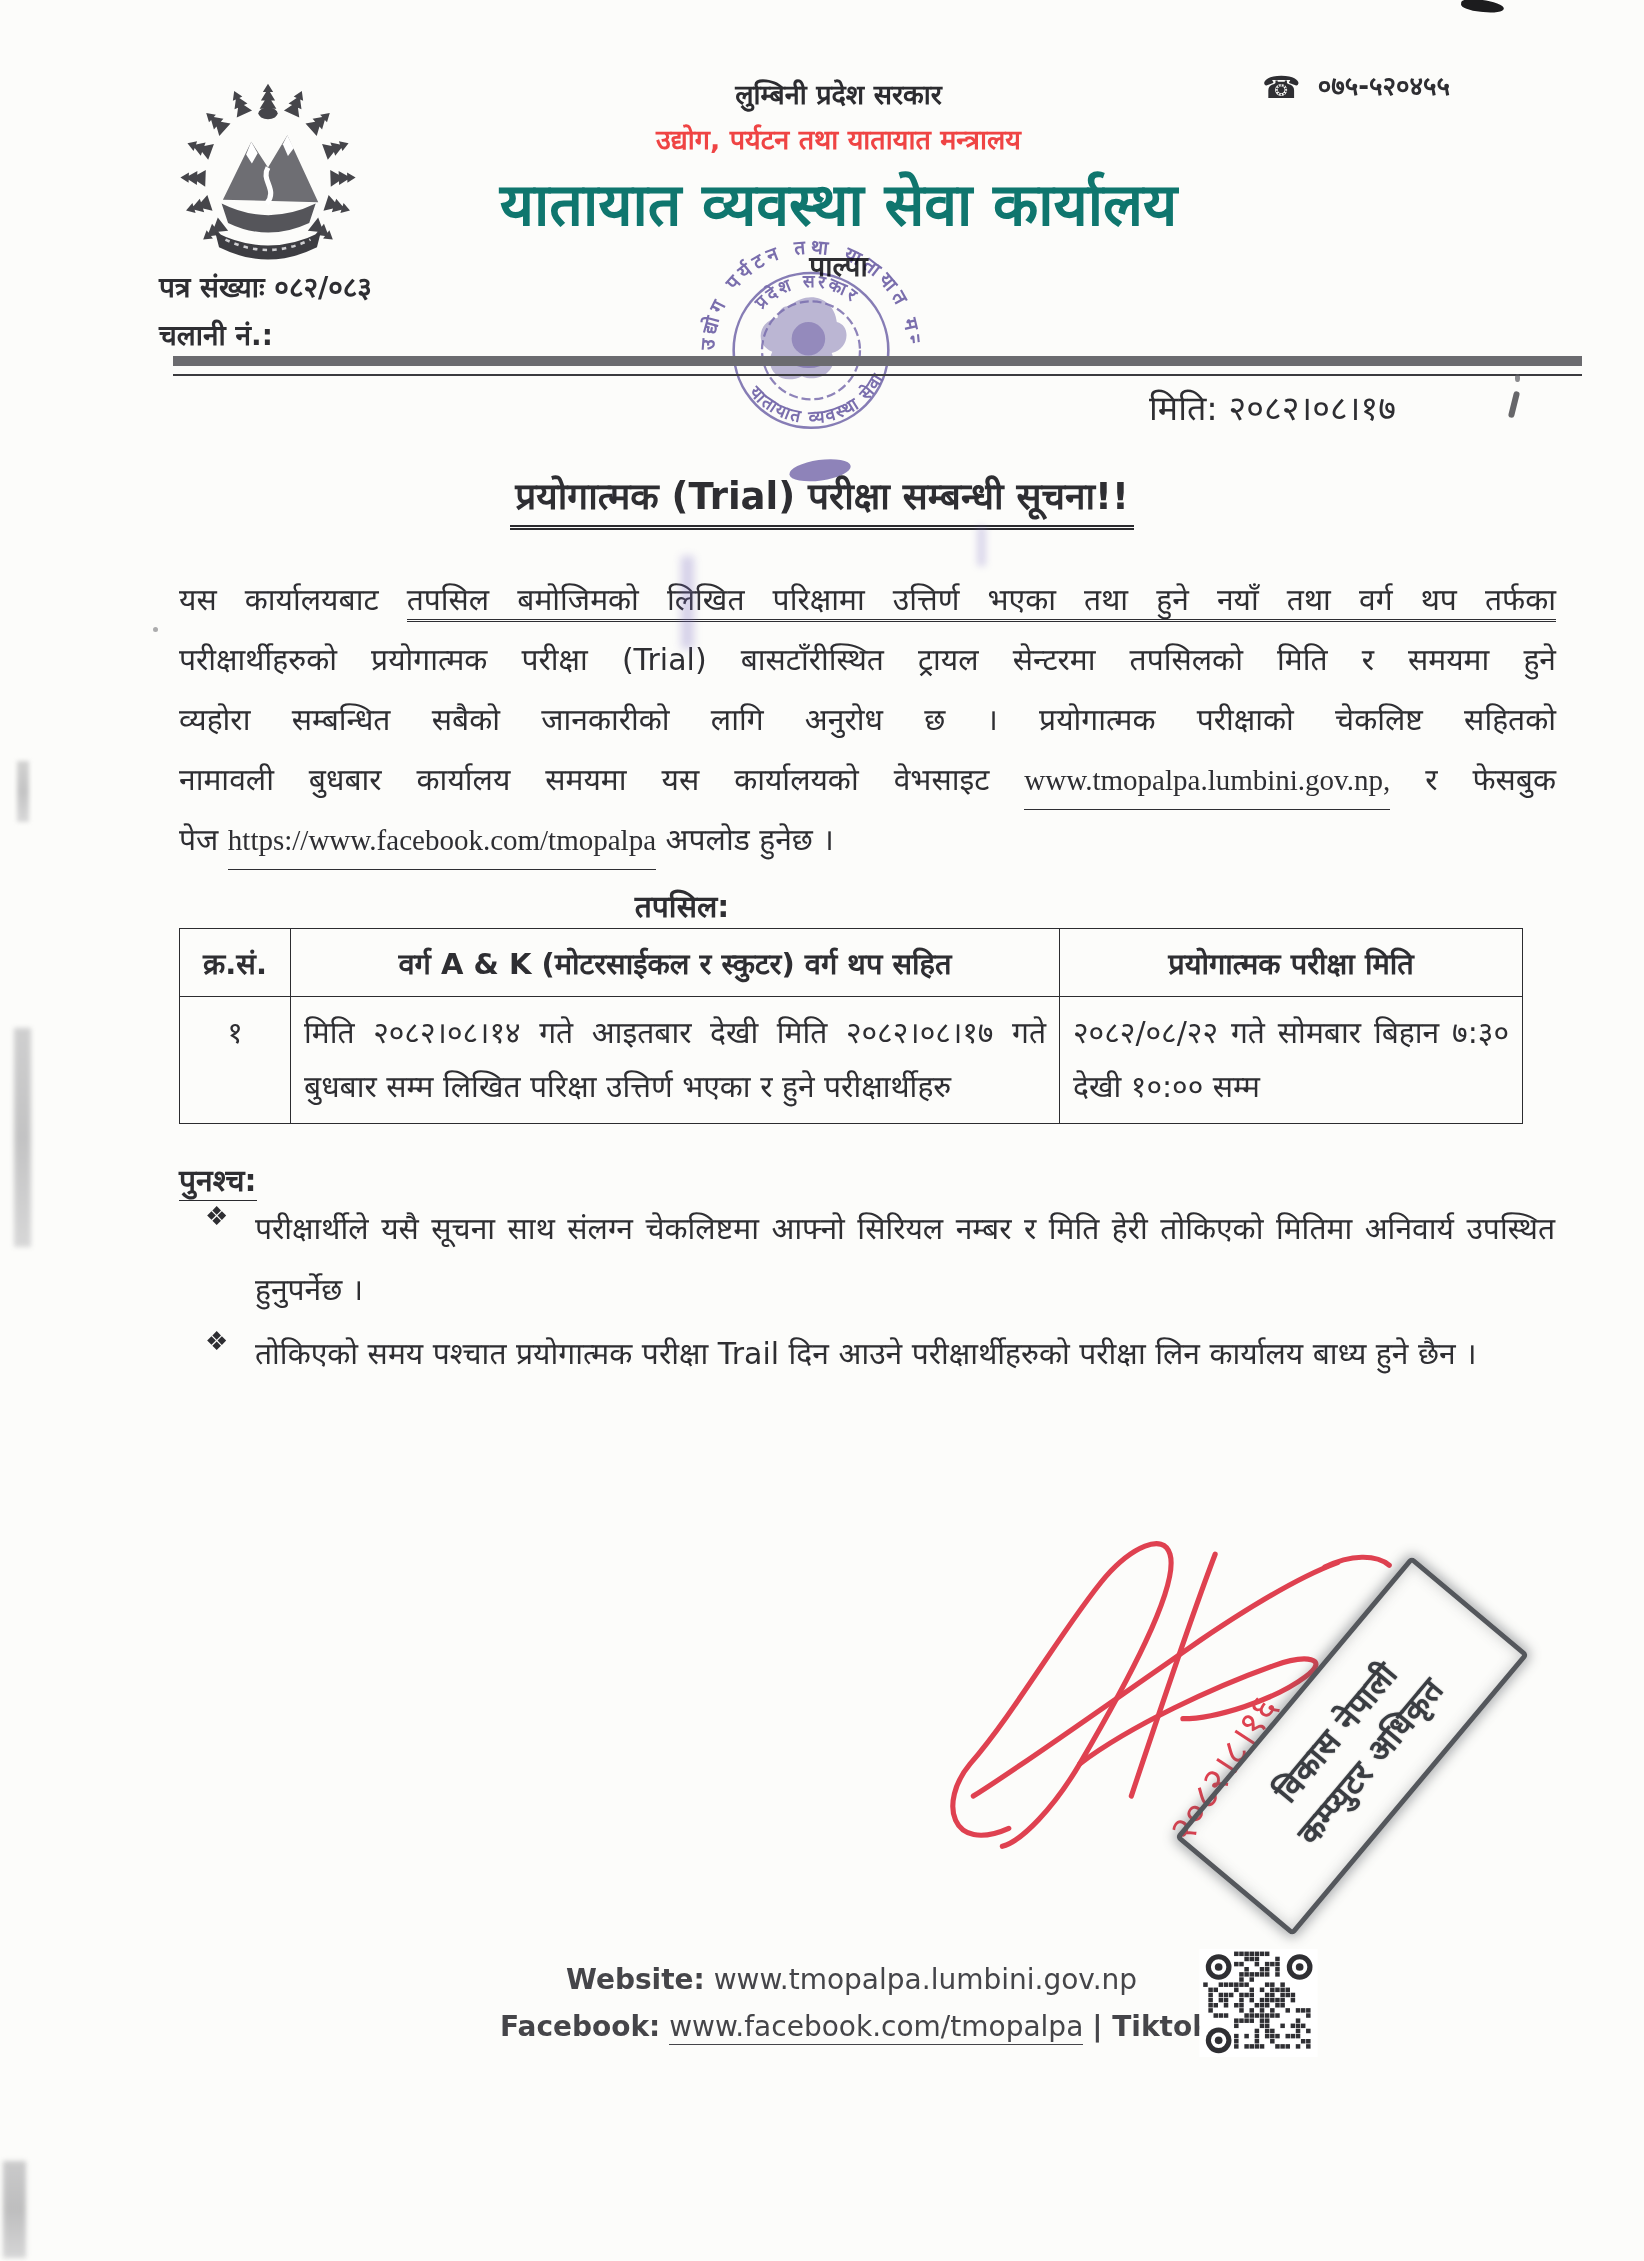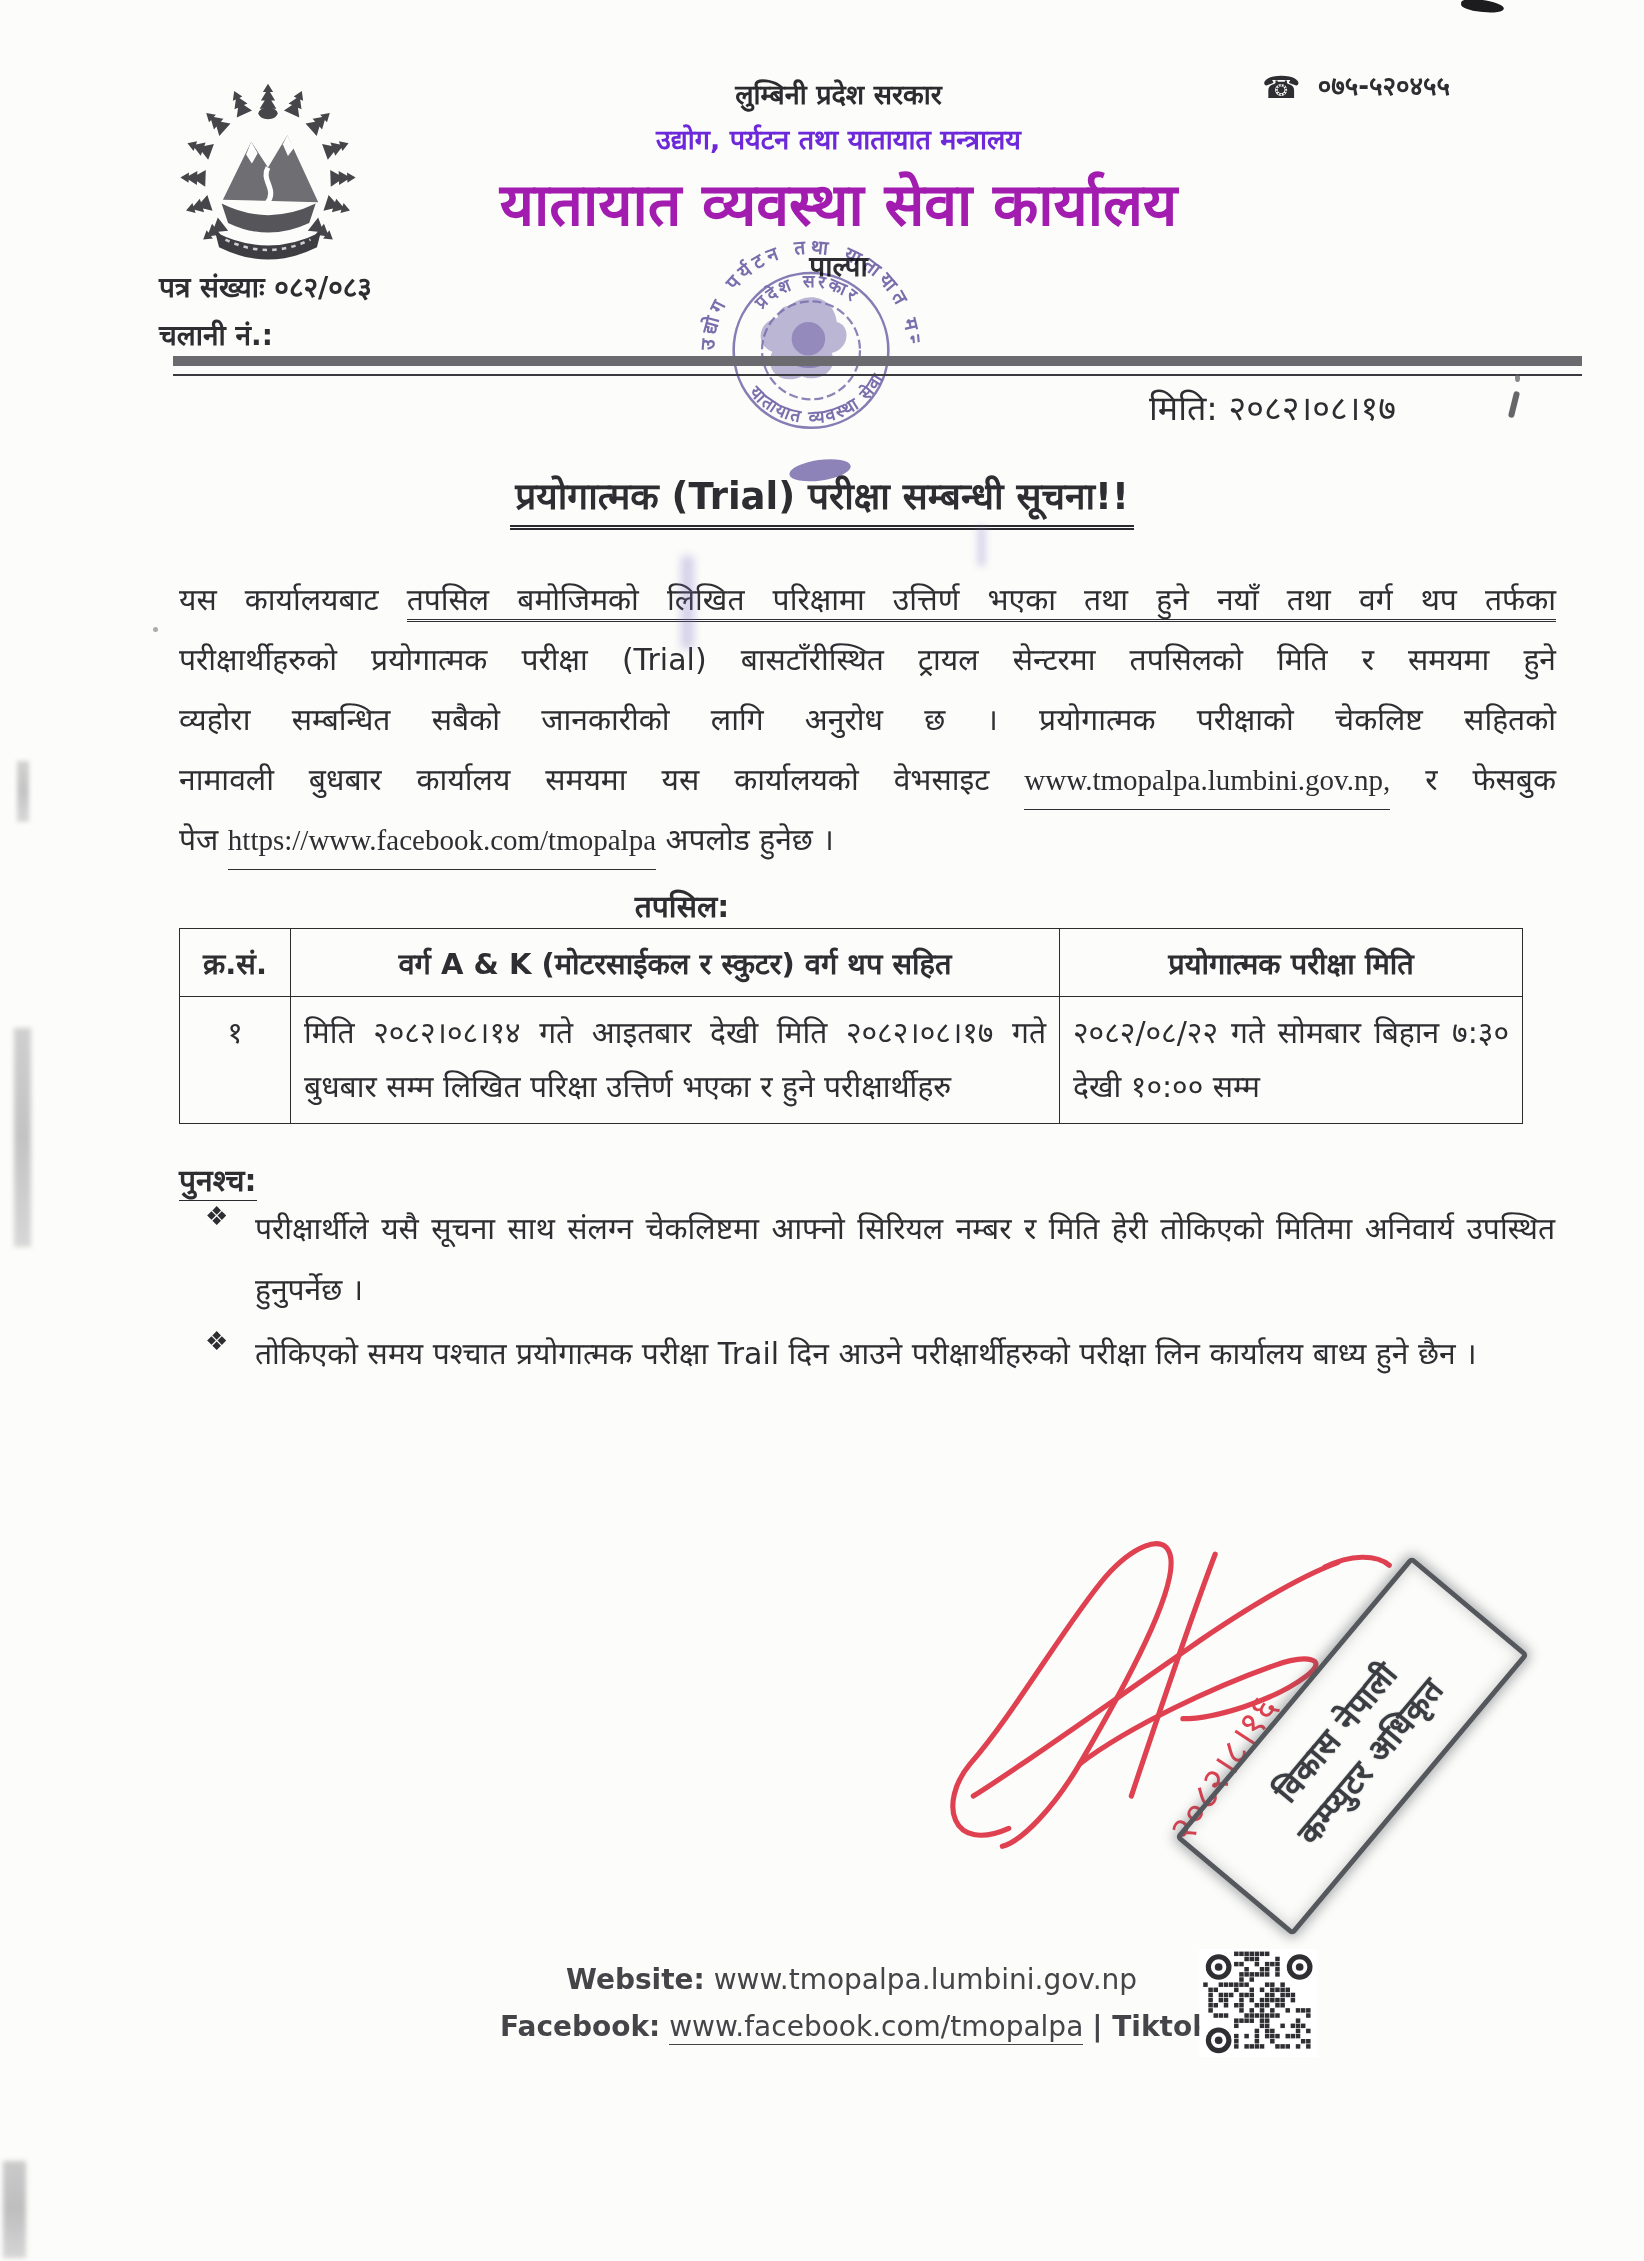--- a/index.html
+++ b/index.html
@@ -4,22 +4,22 @@
 <style>
   html,body{margin:0;padding:0;background:#e8e8e8;}
   .page{position:relative;width:1644px;height:2261px;background:#fcfcfa;overflow:hidden;
         font-family:"DejaVu Sans",sans-serif;color:#2e2e32;}
   .abs{position:absolute;}
 
   
   .emblem{left:170px;top:76px;width:196px;height:201px;}
   .hdr-center{left:387px;top:75px;width:903px;text-align:center;}
   .hdr-gov{font-size:27px;font-weight:bold;color:#2c2c30;}
-  .hdr-min{font-size:27px;font-weight:bold;color:#6d28d9;margin-top:7.7px;}
-  .hdr-office{font-size:59px;font-weight:bold;color:#a21caf;margin-top:5.2px;white-space:nowrap;}
+  .hdr-min{font-size:27px;font-weight:bold;color:#ef4444;margin-top:7.7px;}
+  .hdr-office{font-size:59px;font-weight:bold;color:#0f766e;margin-top:5.2px;white-space:nowrap;}
   .hdr-loc{font-size:28px;font-weight:bold;margin-top:3.9px;}
   .phone{left:1262px;top:67px;font-size:26px;font-weight:bold;white-space:nowrap;}
   .phone .tel{font-size:31px;vertical-align:-2.6px;margin-right:17px;}
   .letterno{left:159px;top:264px;font-size:28px;font-weight:bold;line-height:48px;white-space:nowrap;}
   .divider-bar{left:173px;top:356px;width:1409px;height:10.3px;background:#6b6b6f;}
   .divider-line{left:173px;top:374px;width:1409px;height:1.9px;background:#3b3b3f;}
   .date-row{left:1149px;top:384px;font-size:34px;white-space:nowrap;}
 
   
   .round-stamp{left:691px;top:224px;width:240px;height:263px;opacity:.8;mix-blend-mode:multiply;filter:blur(0.4px);}

